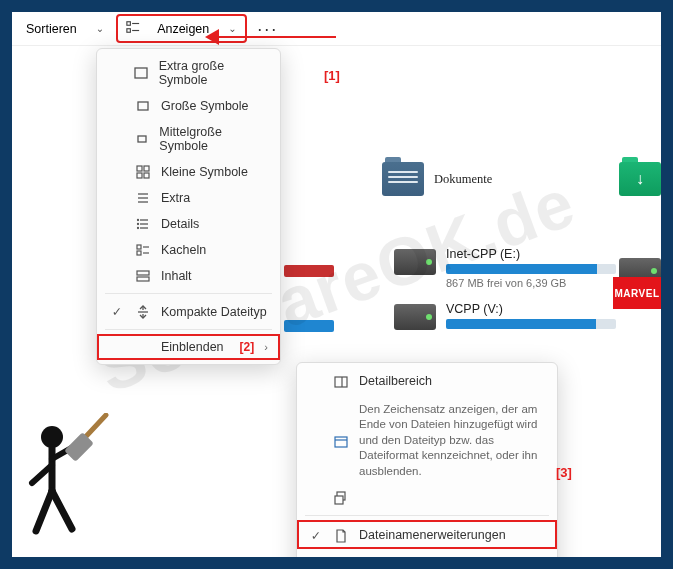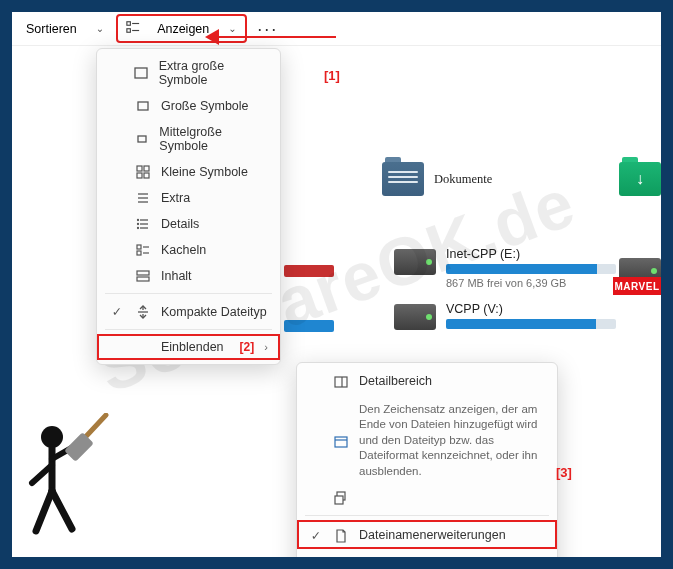--- a/index.html
+++ b/index.html
@@ -85,21 +85,21 @@
   .drv-ico{width:42px;height:26px;background:linear-gradient(#666,#3e3e3e);border-radius:3px;margin-top:2px;position:relative;}
   .drv-ico::after{content:"";position:absolute;right:4px;top:10px;width:6px;height:6px;border-radius:50%;background:#6fdf6f;}
   .drv-body .nm{color:#222;font-size:12.5px;margin-bottom:3px;}
   .drv-body .bar{width:170px;height:10px;background:#dbe3ea;border-radius:2px;overflow:hidden;}
   .drv-body .bar .fill{height:100%;background:#1f86d1;}
   .drv-body .sub{color:#707070;font-size:11px;margin-top:3px;}
 
   .barstub{position:absolute;height:12px;border-radius:2px;}
   .stub-red{background:#c63030;}
 
-  .marvel{position:absolute;right:0;top:265px;width:48px;height:18px;background:#e3141a;color:#fff;font-weight:bold;font-size:10px;display:flex;align-items:center;justify-content:center;letter-spacing:0.5px;}
+  .marvel{position:absolute;right:0;top:265px;width:48px;height:32px;background:#e3141a;color:#fff;font-weight:bold;font-size:10px;display:flex;align-items:center;justify-content:center;letter-spacing:0.5px;}
 
   
   .wm{position:absolute;inset:0;display:flex;align-items:center;justify-content:center;pointer-events:none;}
   .wm span{transform:rotate(-20deg);font-size:68px;font-weight:600;color:rgba(0,0,0,0.07);white-space:nowrap;letter-spacing:1px;}
 
   
   .stick{position:absolute;left:10px;bottom:14px;width:90px;height:130px;}
   .stick svg{width:100%;height:100%;}
 </style>
 </head>

